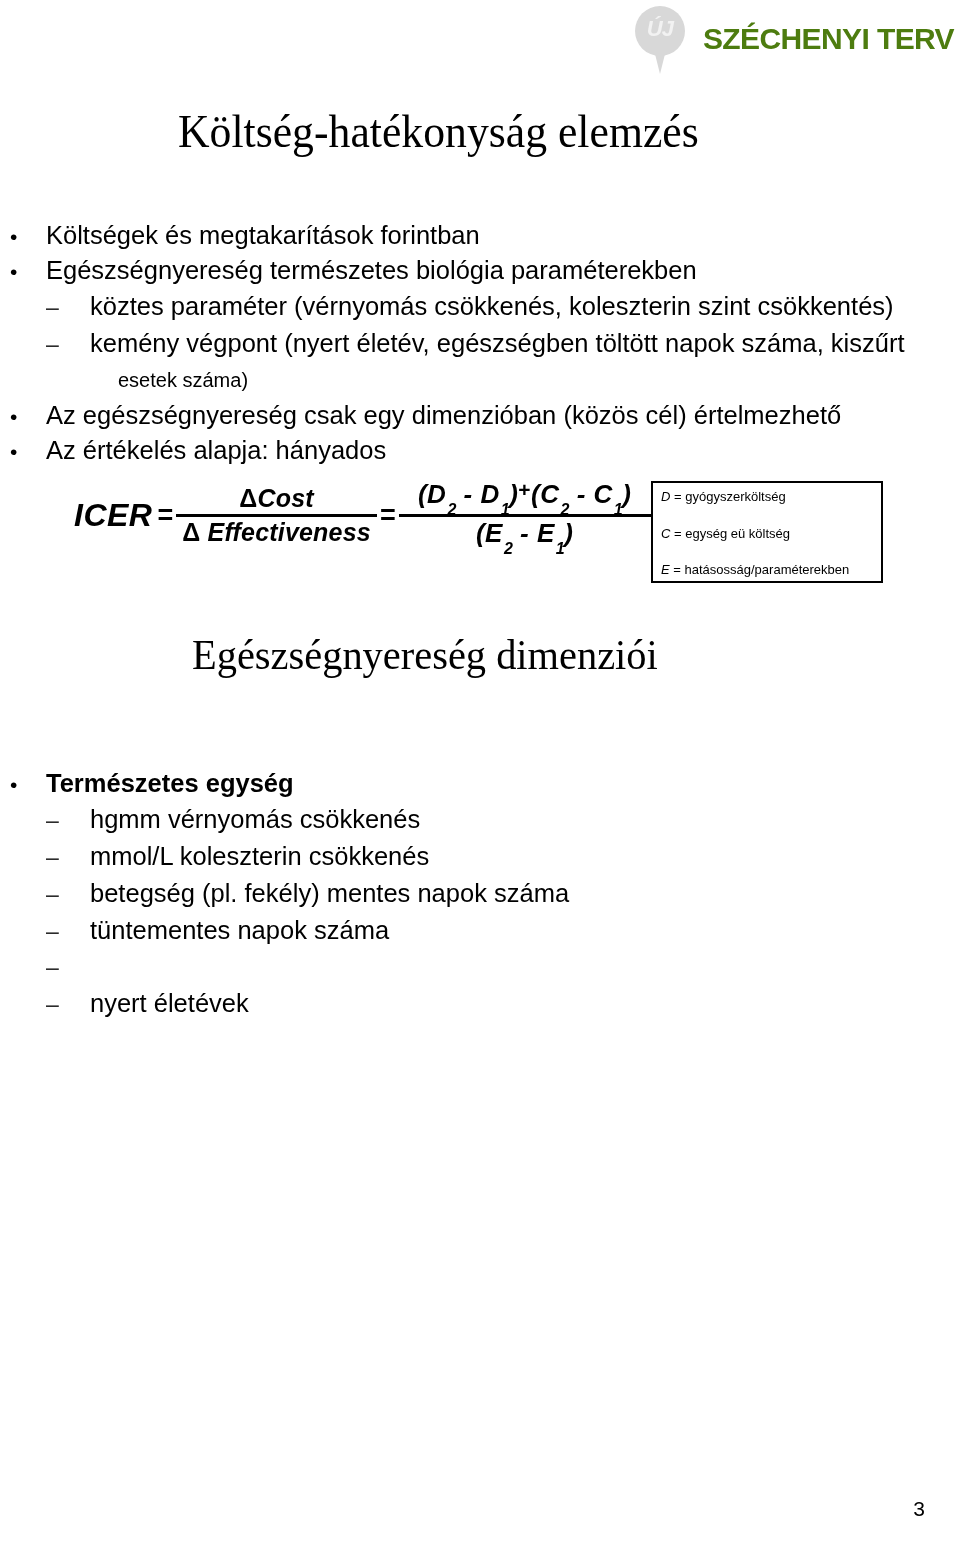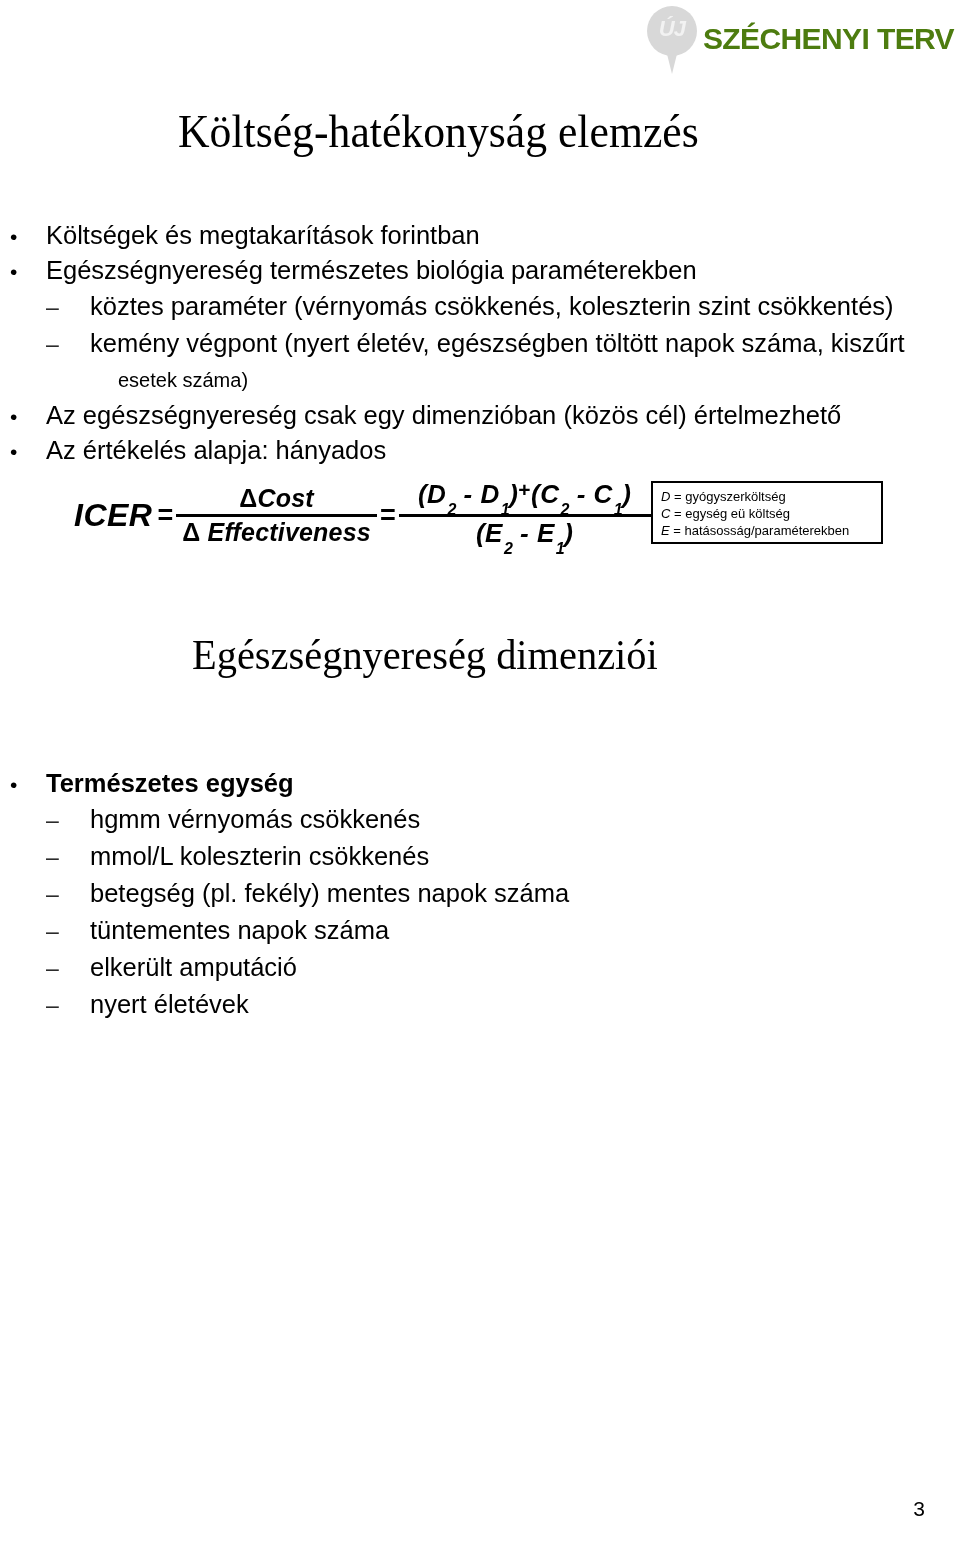--- a/index.html
+++ b/index.html
@@ -25,21 +25,21 @@
     width: 960px;
     height: 86px;
   }
   .logo-wrap {
     position: absolute;
     top: 2px;
     right: 6px;
     height: 82px;
     display: flex;
     align-items: flex-start;
-    gap: 6px;
+    gap: 18px;
   }
   .logo-pin {
     position: relative;
     width: 50px;
     height: 74px;
     flex: 0 0 auto;
   }
   .logo-pin .ball {
     position: absolute;
     top: 4px;
@@ -221,21 +221,21 @@
     position: relative;
     top: -6px;
   }
 
   
   #legend-box {
     position: absolute;
     left: 651px;
     top: 481px;
     width: 232px;
-    height: 63px;
+    height: 102px;
     border: 2px solid #000;
     background: #fff;
     box-sizing: border-box;
     padding: 6px 8px 4px 8px;
     display: flex;
     flex-direction: column;
     justify-content: space-between;
   }
   .legend-row {
     font-family: "Liberation Sans", sans-serif;
@@ -377,21 +377,20 @@
     <span class="txt">betegség (pl. fekély) mentes napok száma</span>
   </div>
 
   <div class="row lvl2">
     <span class="marker-dash">–</span>
     <span class="txt">tüntementes napok száma</span>
   </div>
 
   <div class="row lvl2">
     <span class="marker-dash">–</span>
-    <span class="txt">elkerült amputáció</span>
   </div>
 
   <div class="row lvl2">
     <span class="marker-dash">–</span>
     <span class="txt">nyert életévek</span>
   </div>
 </div>
 
 <div id="page-number">3</div>
 

